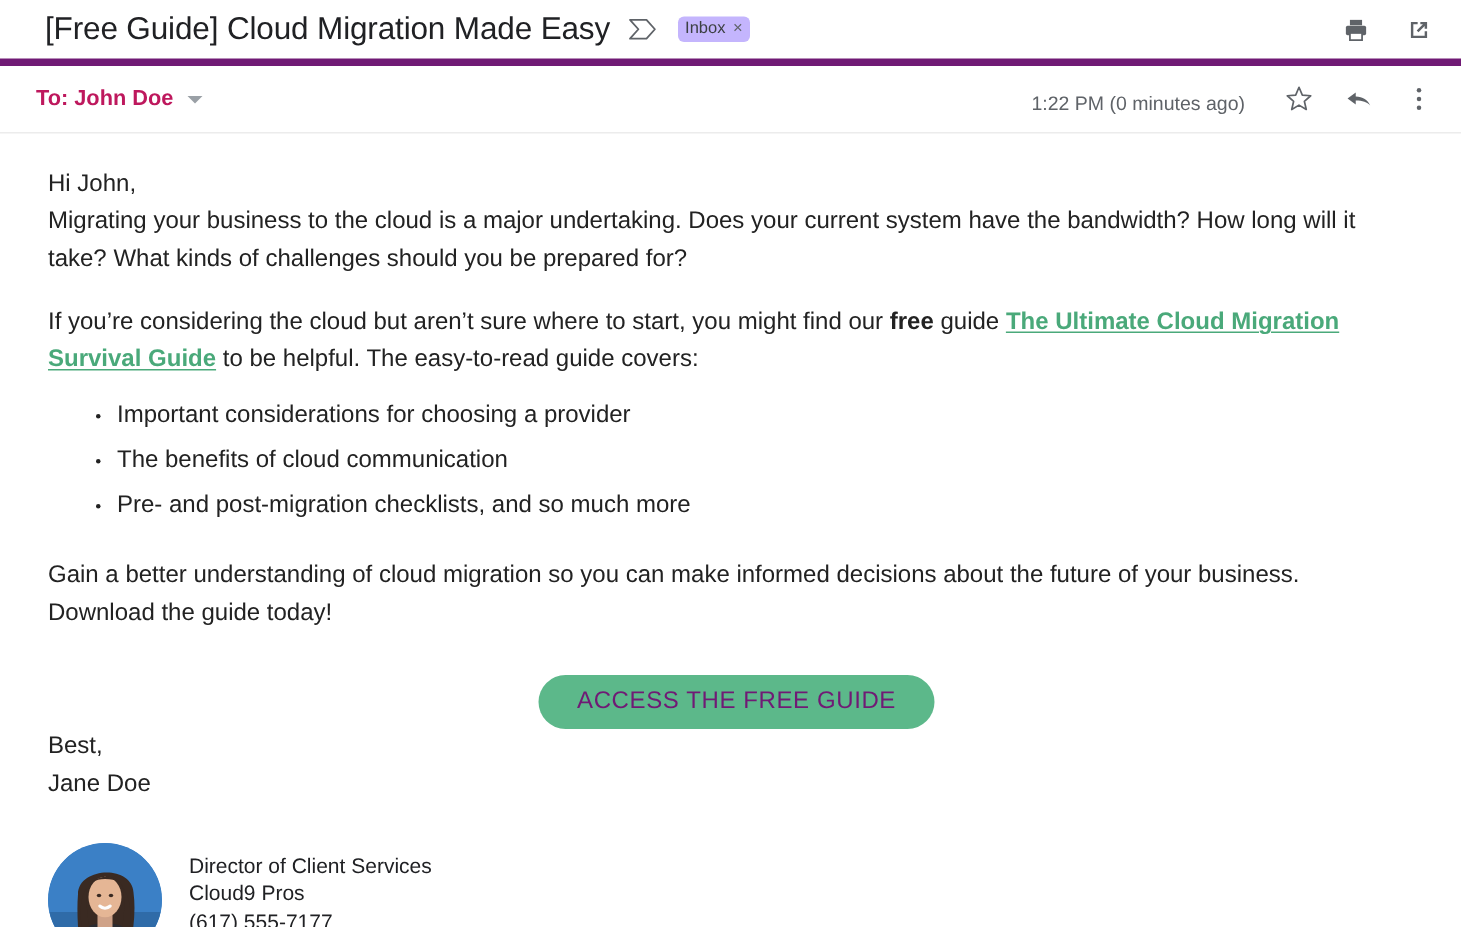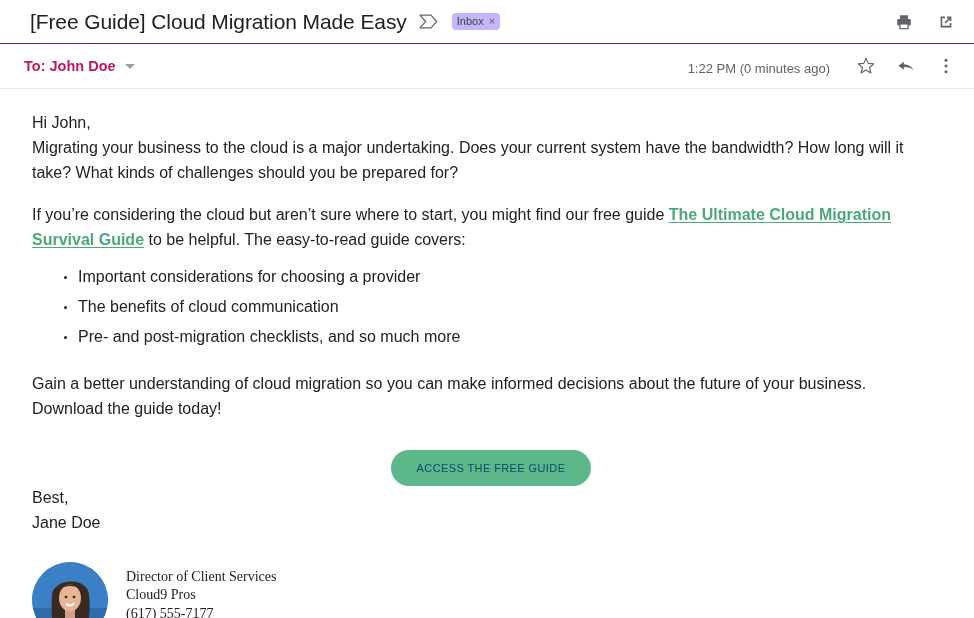--- a/index.html
+++ b/index.html
@@ -14,21 +14,21 @@
     overflow: hidden;
   }
 
   
   .subject-bar {
     position: relative;
     height: 44px;
     display: flex;
     align-items: center;
     padding: 0 18px 0 30px;
-    border-bottom: 1px solid #701a75;
+    border-bottom: 5px solid #701a75;
   }
   .subject-text {
     font-size: 21px;
     font-weight: 400;
     letter-spacing: -0.1px;
     color: #202124;
     white-space: nowrap;
   }
   .marker-icon {
     margin-left: 12px;
@@ -105,21 +105,21 @@
   
   .body-wrap {
     padding: 22px 24px 0 32px;
     font-size: 16px;
     line-height: 1.55;
     color: #222222;
   }
   .body-wrap p { margin: 0 15px 0 0; }
   .para-gap { height: 18px; }
   .greeting { margin-bottom: 2px; }
-  .bold { font-weight: 400; }
+  .bold { font-weight: 700; }
   a.green-link {
     color: #4aa97a;
     font-weight: 700;
     text-decoration: underline;
     text-underline-offset: 2px;
   }
   ul.bullets {
     margin: 12px 0 0 0;
     padding-left: 46px;
     list-style: none;
@@ -140,27 +140,27 @@
   }
 
   
   .cta-wrap {
     display: flex;
     justify-content: center;
     margin-top: 28px;
   }
   .cta-button {
     background: #5cb88a;
-    color: #0c4a6e;
+    color: #701a75;
     border: none;
     border-radius: 20px;
     height: 36px;
     padding: 11px 26px;
     font-family: "Liberation Sans", sans-serif;
-    font-size: 11px;
+    font-size: 16px;
     letter-spacing: 0.4px;
     cursor: pointer;
     display: inline-flex;
     align-items: center;
   }
 
   
   .signoff { margin-top: 32px; }
   .signer { margin-top: 26px; }
   .sig-block {
@@ -177,21 +177,21 @@
     background: #3b80c6;
     position: relative;
   }
   .sig-lines {
     margin-left: 18px;
     font-size: 14px;
     line-height: 1.32;
     color: #202124;
     padding-top: 6px;
   }
-  .sig-lines div { white-space: nowrap; font-family: Liberation Serif, serif; }
+  .sig-lines div { white-space: nowrap; }
 </style>
 </head>
 <body>
 
 <div class="subject-bar">
   <span class="subject-text">[Free Guide] Cloud Migration Made Easy</span>
 
   <span class="marker-icon">
     <svg width="19" height="15" viewBox="0 0 19 15" fill="none" aria-hidden="true">
       <path d="M1 1.2 L12 1.2 L17.6 7.5 L12 13.8 L1 13.8 L6.6 7.5 Z" stroke="#5f6368" stroke-width="1.2" fill="none" stroke-linejoin="round"></path>

